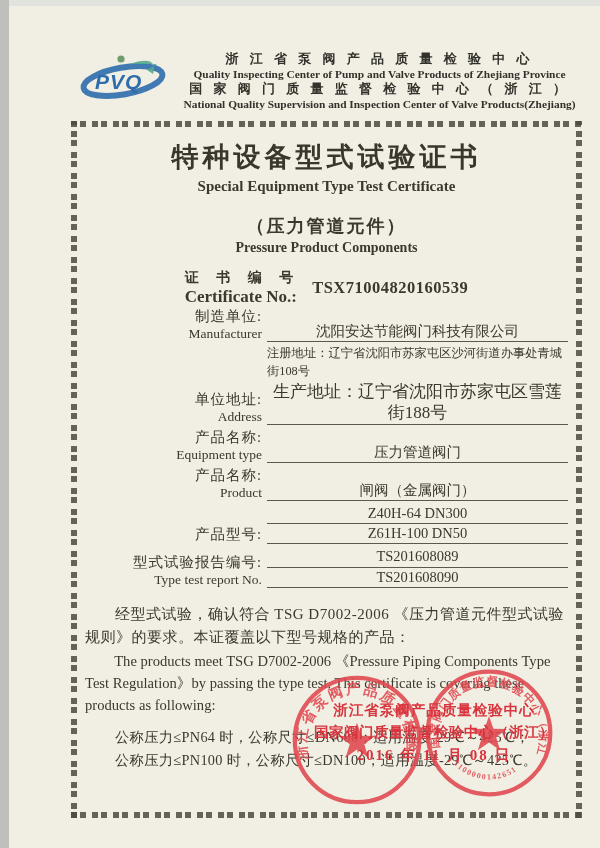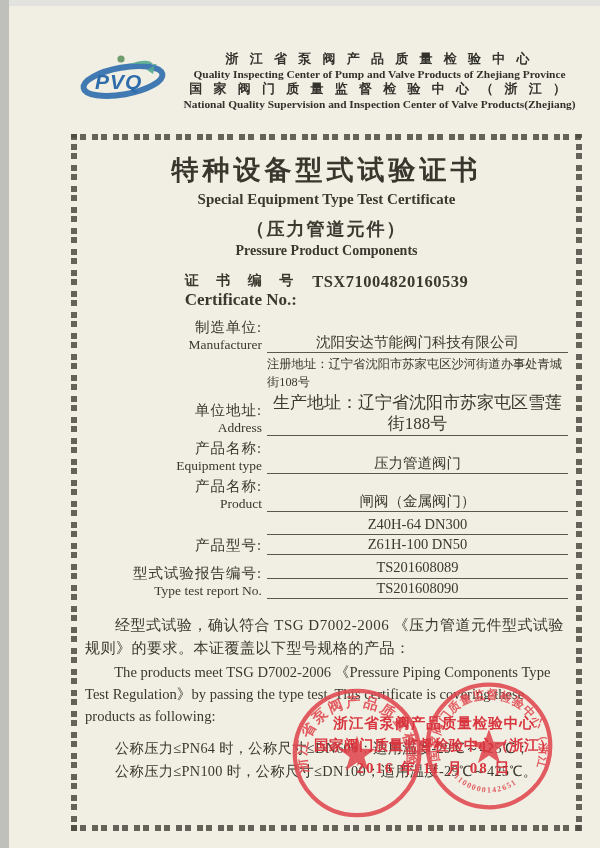--- a/index.html
+++ b/index.html
@@ -17,42 +17,42 @@
     background:linear-gradient(155deg,#f4f2e9 0%, #f1efe3 55%, #ecead e0 100%);
     background-color:#f1efe3;
   }
   
   .header { position:absolute; top:44px; left:62px; right:22px; display:flex; align-items:center; }
   .logo-box { width:110px; flex:0 0 110px; }
   .orgs { flex:1; text-align:center; color:#33312c; }
   .org-cn { font-size:13px; font-weight:bold; letter-spacing:4px; white-space:nowrap; }
   .org-en { font-size:11.4px; font-weight:bold; white-space:nowrap; }
   
-  .frame { position:absolute; left:62px; top:128px; width:511px; height:697px; }
+  .frame { position:absolute; left:62px; top:115px; width:511px; height:697px; }
   .edge { position:absolute; opacity:.85; }
   .edge-h { left:0; right:0; height:6px;
     background:repeating-linear-gradient(90deg,#4c4a41 0 6px,transparent 6px 9px,#4c4a41 9px 15px,transparent 15px 21px); }
   .edge-v { top:0; bottom:0; width:6px;
     background:repeating-linear-gradient(0deg,#4c4a41 0 6px,transparent 6px 9px,#4c4a41 9px 15px,transparent 15px 21px); }
   .edge-top { top:0; } .edge-bottom { bottom:0; }
   .edge-left { left:0; } .edge-right { right:0; }
   .content { position:absolute; left:14px; right:14px; top:10px; bottom:10px; color:#3a382f; }
   
   .title-cn { margin-top:8px; text-align:center; font-size:27px; font-weight:bold; letter-spacing:4px; color:#38362d; }
   .title-en { text-align:center; font-size:15px; font-weight:bold; margin-top:3px; }
-  .sub-cn   { text-align:center; font-size:18px; font-weight:bold; letter-spacing:2px; margin-top:9px; }
+  .sub-cn   { text-align:center; font-size:18px; font-weight:bold; letter-spacing:2px; margin-top:19px; }
   .sub-en   { text-align:center; font-size:14px; font-weight:bold; margin-top:2px; }
   
-  .certno { display:flex; justify-content:center; align-items:flex-start; margin-top:13px; }
+  .certno { display:flex; justify-content:center; align-items:center; margin-top:13px; }
   .certno-labels { text-align:left; }
   .certno-cn { font-size:14px; font-weight:bold; letter-spacing:7px; }
   .certno-en { font-size:17px; font-weight:bold; }
   .certno-value { font-size:16.5px; font-weight:bold; margin-left:12px; letter-spacing:.5px; padding-bottom:1px; }
   
-  .form { margin-top:8px; }
+  .form { }
   .row { display:flex; }
   .lbl { width:182px; flex:0 0 182px; text-align:right; padding-right:5px;
          display:flex; flex-direction:column; justify-content:flex-end; }
   .lbl-cn { font-size:14.5px; letter-spacing:1px; }
   .lbl-en { font-size:13.5px; }
   .val { flex:1; display:flex; flex-direction:column; justify-content:flex-end; }
   .vline { border-bottom:1px solid #5b584e; text-align:center; font-size:14.5px;
            padding-bottom:1px; line-height:1.25; }
   .vplain { text-align:left; font-size:12.3px; line-height:1.45; }
   .vsmall { font-size:17px; text-align:center; }

